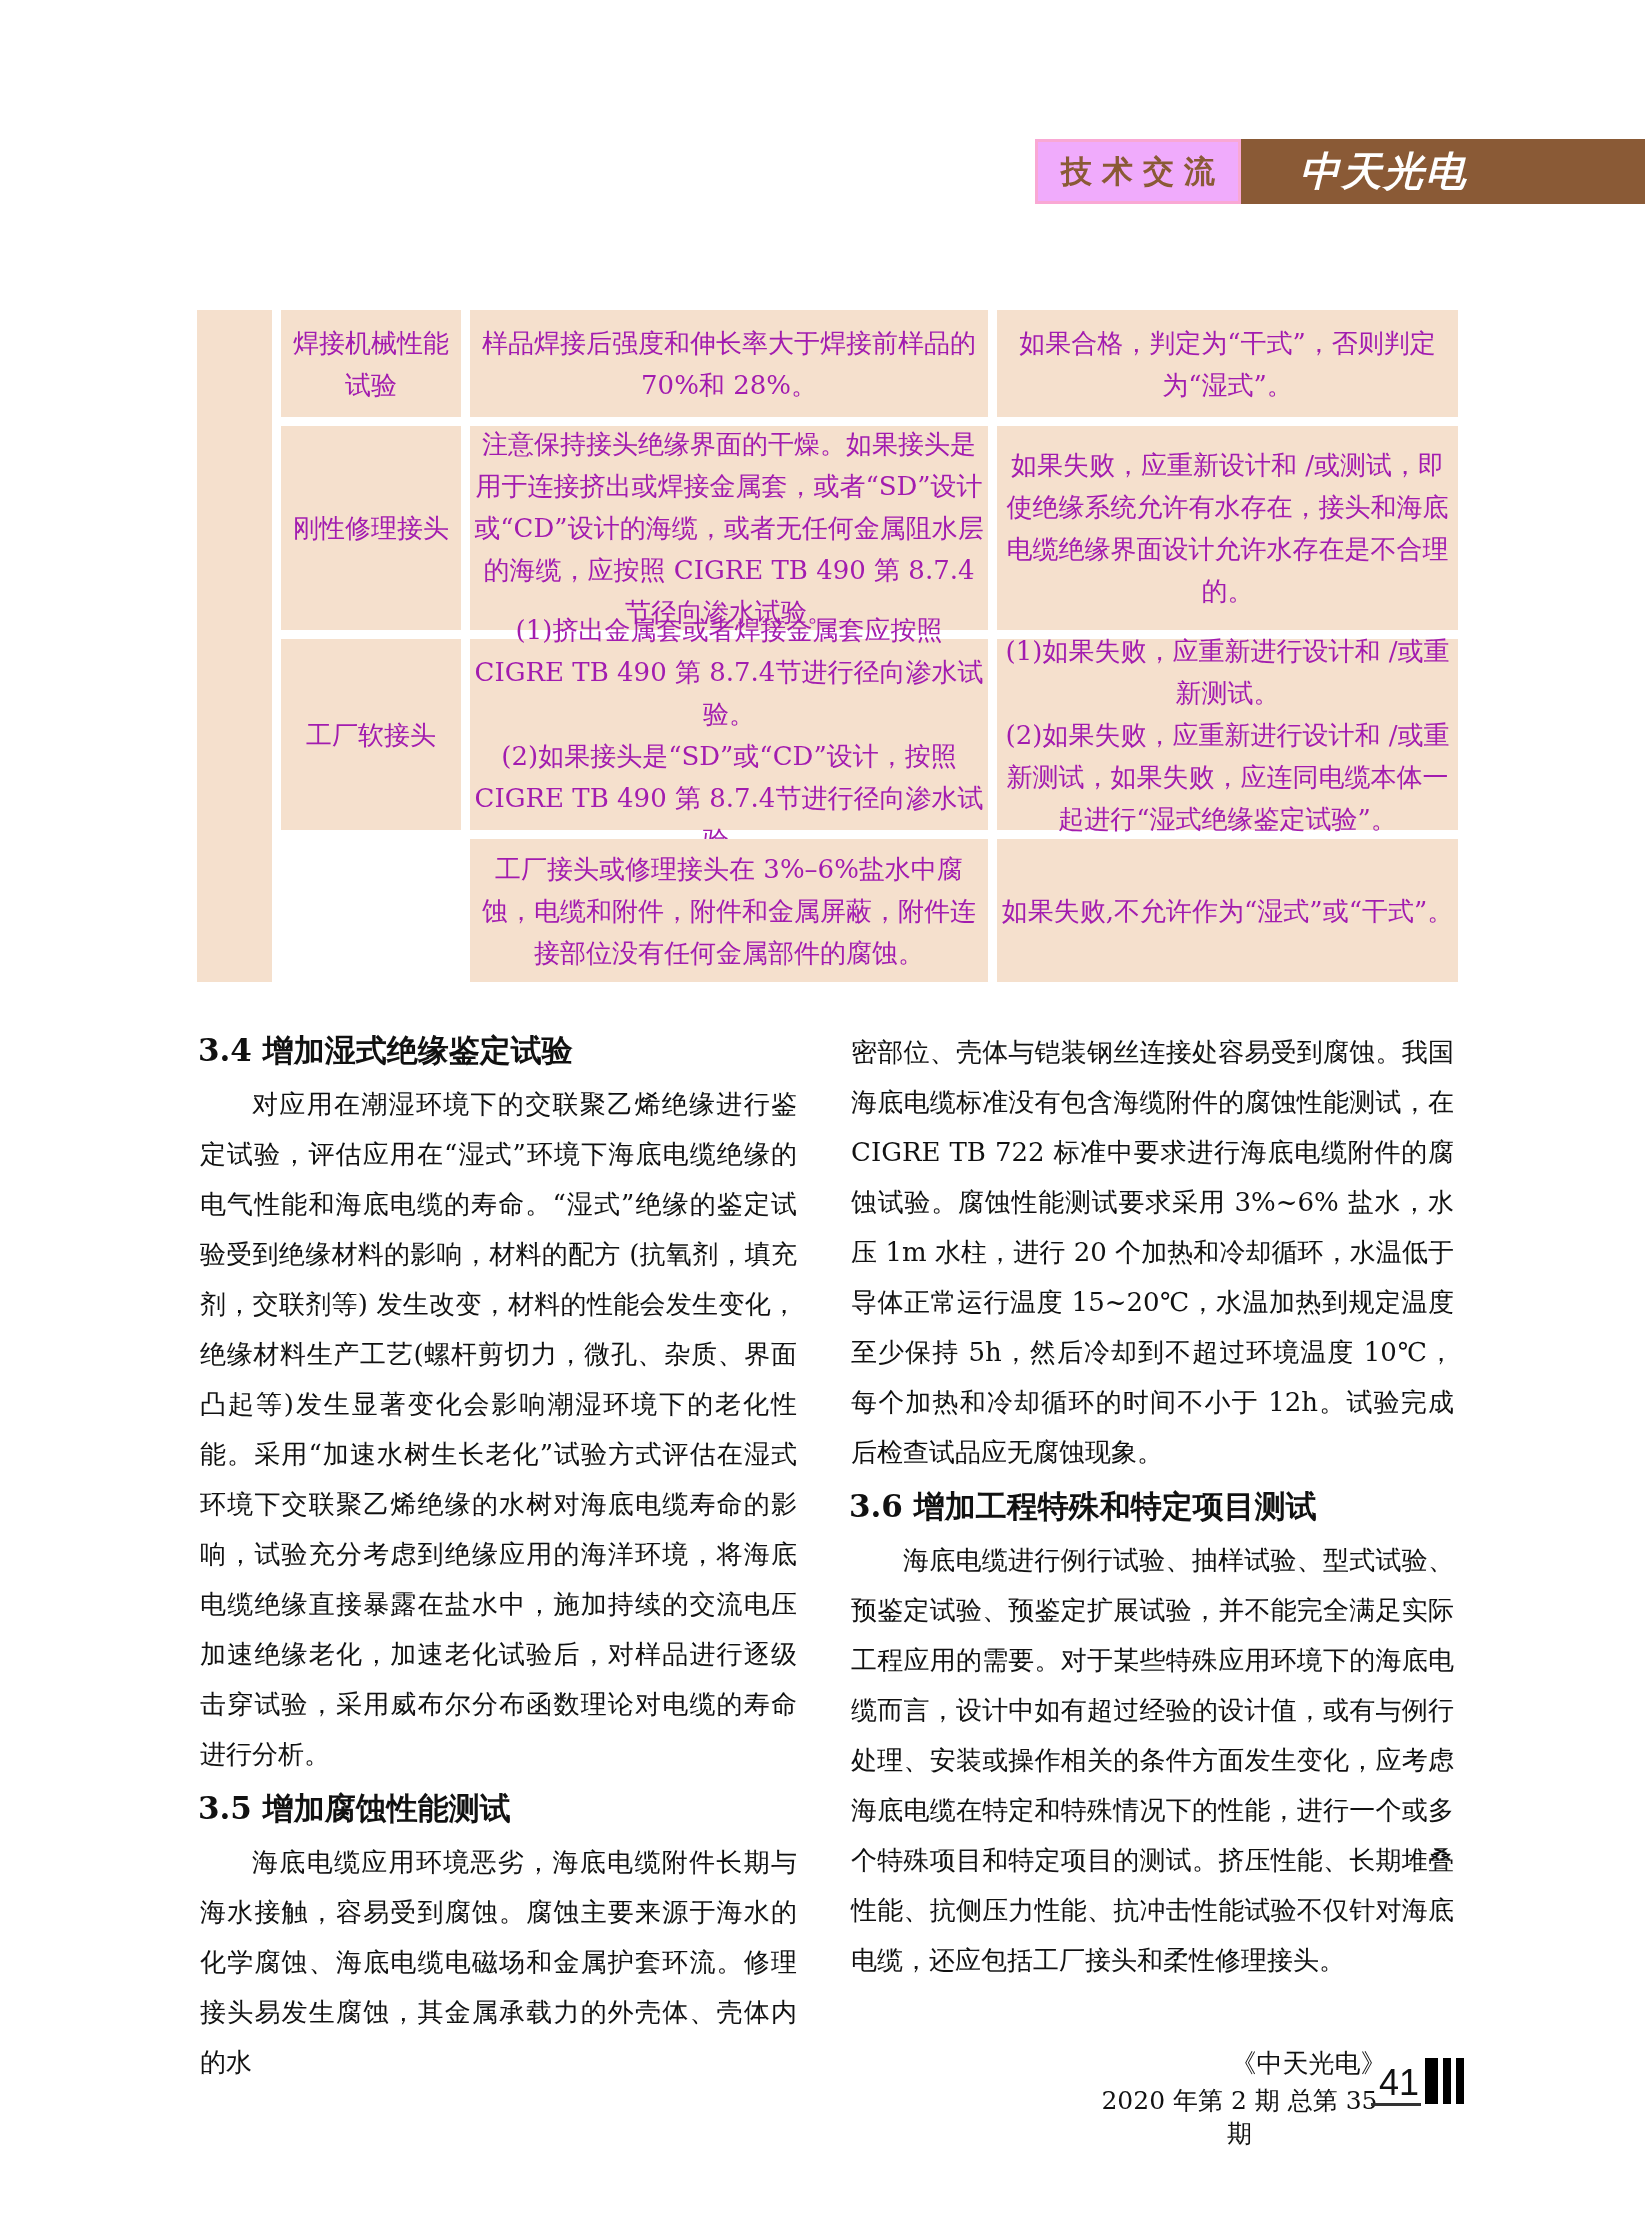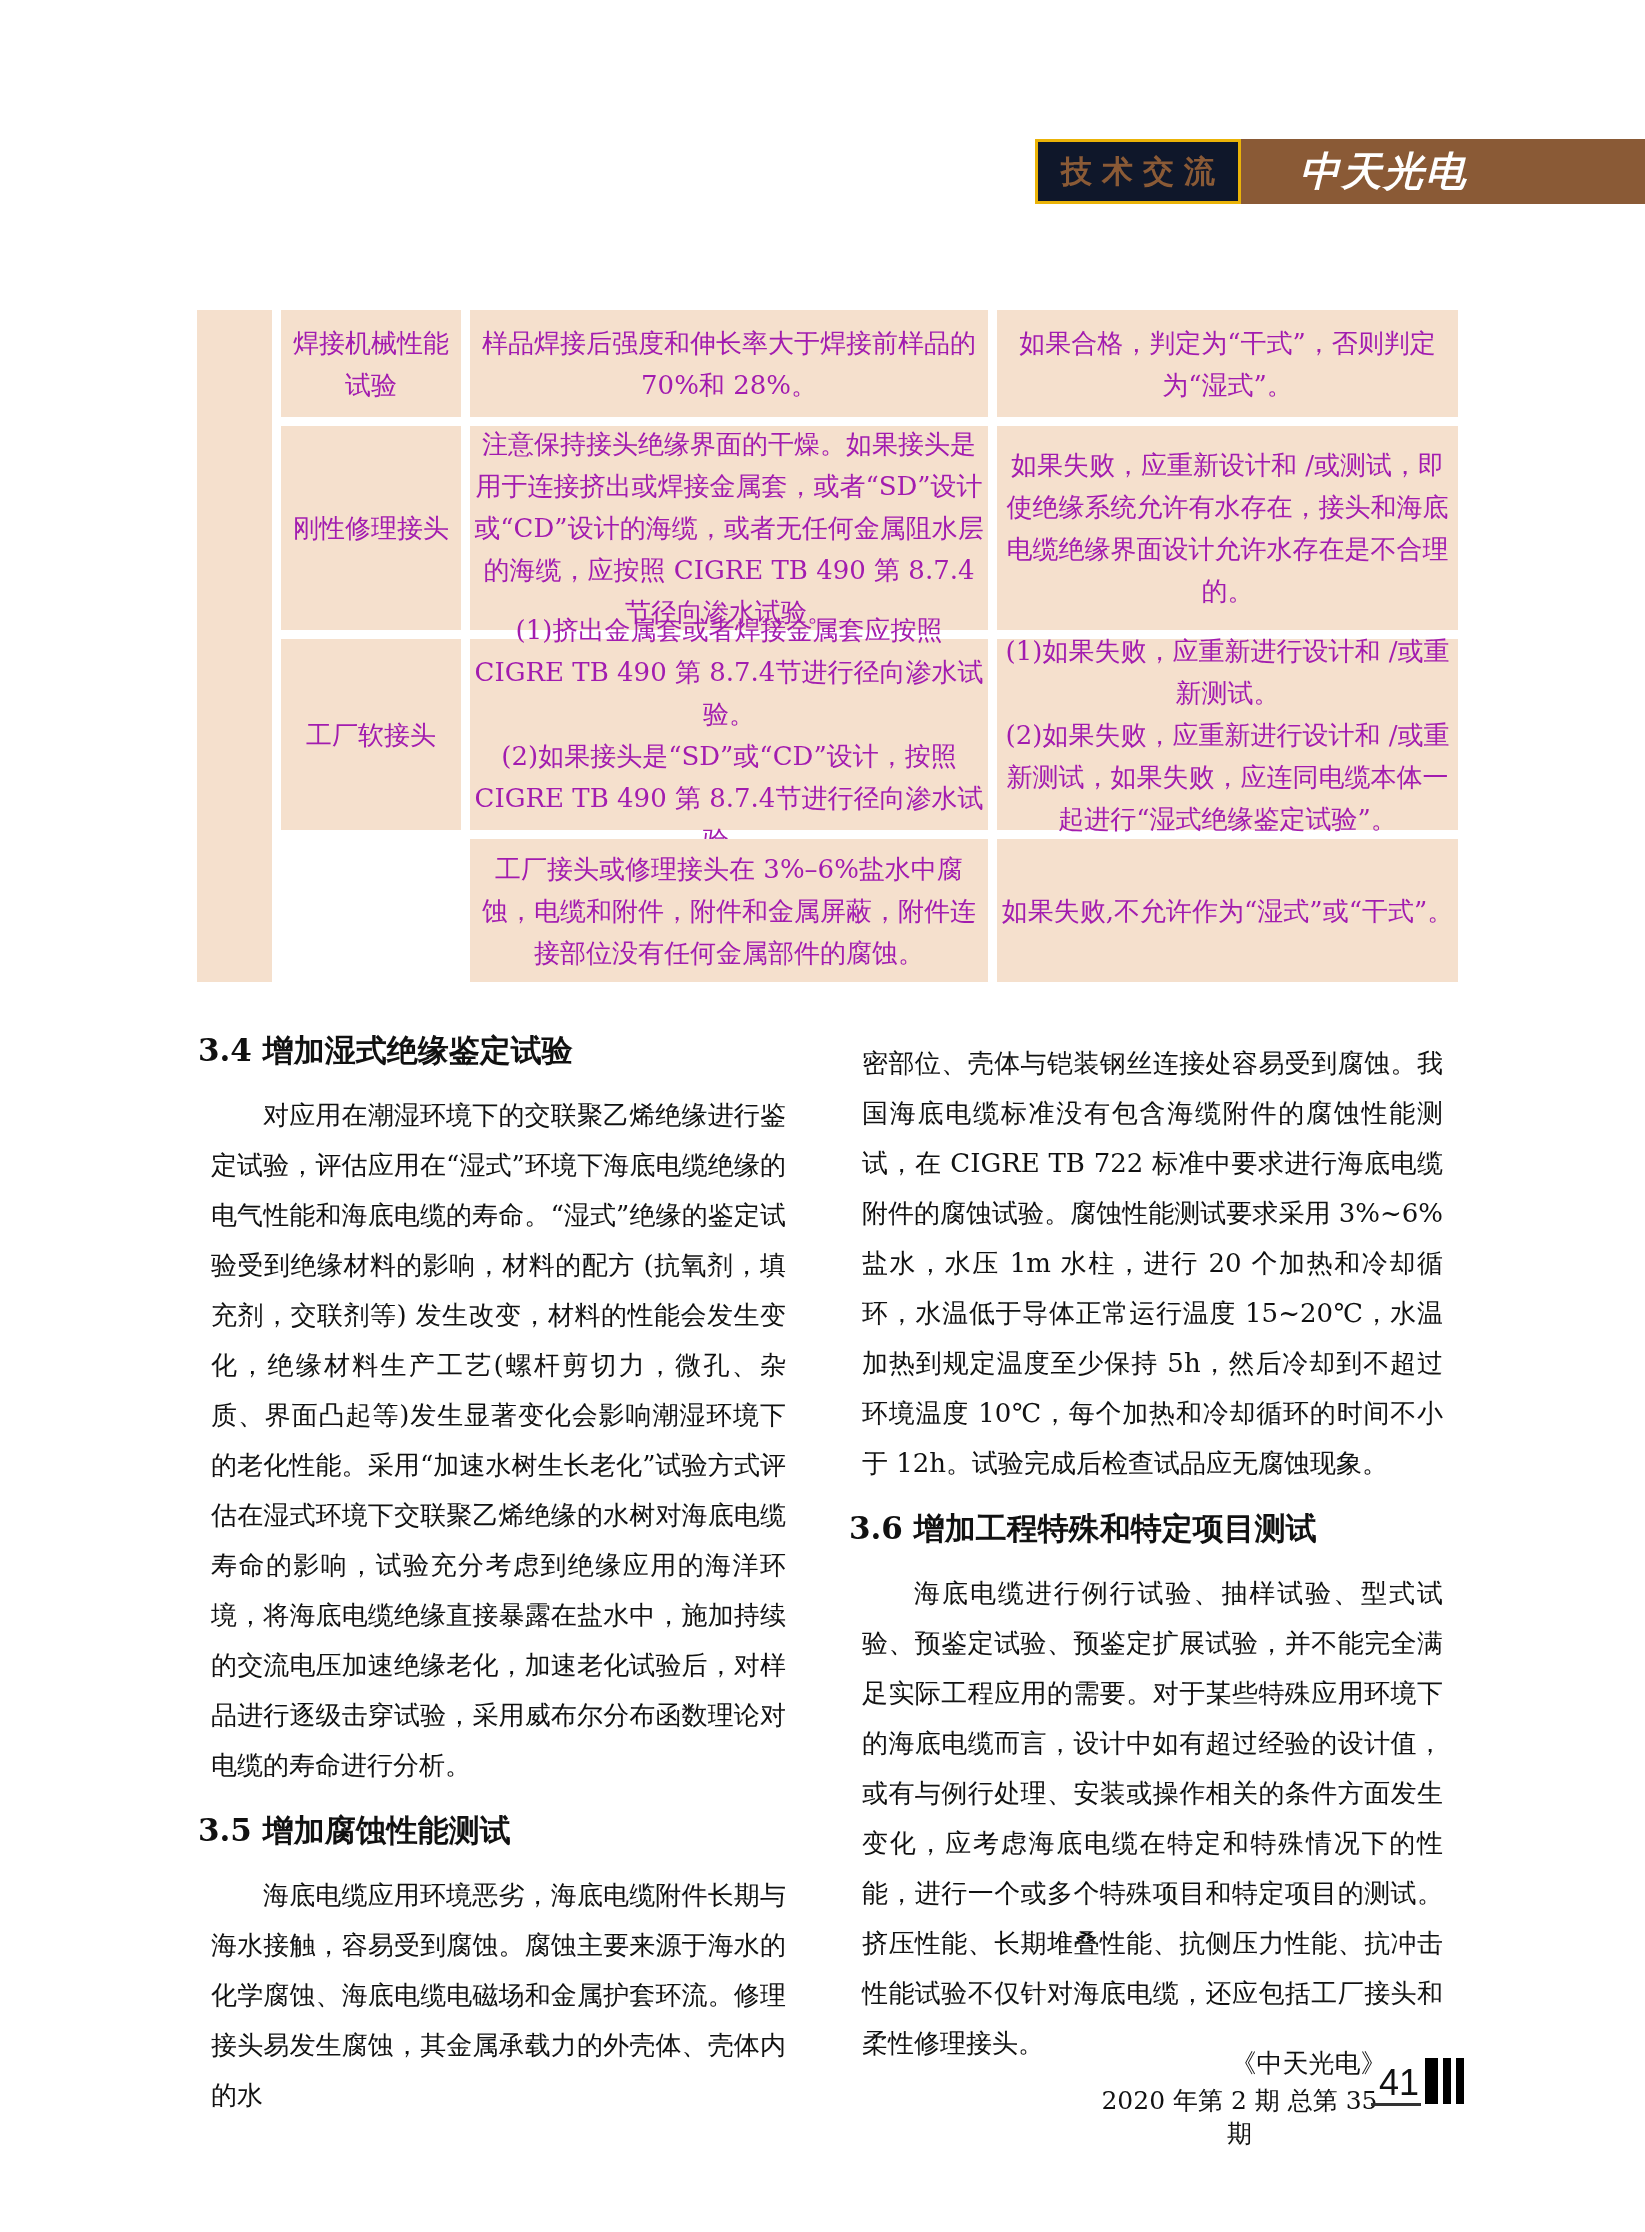--- a/index.html
+++ b/index.html
@@ -3,43 +3,43 @@
 <meta charset="utf-8">
 <style>
   html,body{margin:0;padding:0;background:#e8e8e8;}
   .page{
     position:relative;width:1646px;height:2233px;background:#ffffff;
     font-family:"DejaVu Serif","Liberation Serif",serif;color:#111111;
     margin:0 auto;overflow:hidden;
   }
   
   .header-bar{position:absolute;left:1035px;top:139px;width:611px;height:65px;background:#8a5a36;}
-  .badge{position:absolute;left:0;top:0;width:206px;height:65px;background:#0f172a;
-    border:3px solid #eab308;box-sizing:border-box;display:flex;align-items:center;justify-content:center;}
+  .badge{position:absolute;left:0;top:0;width:206px;height:65px;background:#f0abfc;
+    border:3px solid #f9a8d4;box-sizing:border-box;display:flex;align-items:center;justify-content:center;}
   .badge span{color:#8a5a36;font-size:31px;font-weight:600;letter-spacing:10px;text-indent:10px;
     font-family:"Liberation Sans","DejaVu Sans",sans-serif;}
   .logo{position:absolute;left:206px;top:0;width:269px;height:65px;display:flex;align-items:center;justify-content:center;}
   .logo span{color:#ffffff;font-size:40px;font-weight:bold;font-style:italic;letter-spacing:2px;margin-left:16px;}
   
   .qtable{position:absolute;left:197px;top:310px;display:grid;
     grid-template-columns:75px 180px 518px 461px;
     grid-template-rows:107px 204px 191px 143px;
     gap:9px;}
   .cell{background:#f5e0cd;display:flex;align-items:center;justify-content:center;
     text-align:center;font-size:26px;line-height:42px;white-space:pre-line;
     padding:0 4px;box-sizing:border-box;color:#a21caf;}
   .cat{grid-column:1;grid-row:1 / span 4;}
   .c-name{grid-column:2;} .c-desc{grid-column:3;} .c-res{grid-column:4;}
   .r1{grid-row:1;} .r2{grid-row:2;} .r3{grid-row:3;} .r4{grid-row:4;}
   
   .text-col{position:absolute;top:1023px;font-size:26px;line-height:50px;text-align:justify;color:#111111;}
   .text-col.left{left:196px;width:605px;}
   .text-col.right{left:847px;width:611px;}
   .text-col h2{font-size:31px;font-weight:bold;margin:2px;text-align:left;line-height:50px;}
-  .text-col p{margin:15px;}
+  .text-col p{margin:4px;}
   .text-col p.indent{text-indent:2em;}
   
   .footer-journal{position:absolute;left:1193px;top:2046px;width:231px;text-align:center;font-size:26px;}
   .footer-issue{position:absolute;left:1090px;top:2084px;width:299px;text-align:center;font-size:25px;}
   .footer-rule{position:absolute;left:1371px;top:2103px;width:50px;height:3px;background:#333333;}
   .footer-page{position:absolute;left:1377px;top:2062px;width:44px;text-align:center;
     font-size:36px;font-family:"Liberation Sans","DejaVu Sans",sans-serif;}
   .footer-bars{position:absolute;left:1425px;top:2058px;height:46px;display:flex;gap:5px;}
   .footer-bars i{display:block;height:46px;background:#000000;}
   .footer-bars .b1{width:13px;} .footer-bars .b2{width:8px;} .footer-bars .b3{width:8px;}

